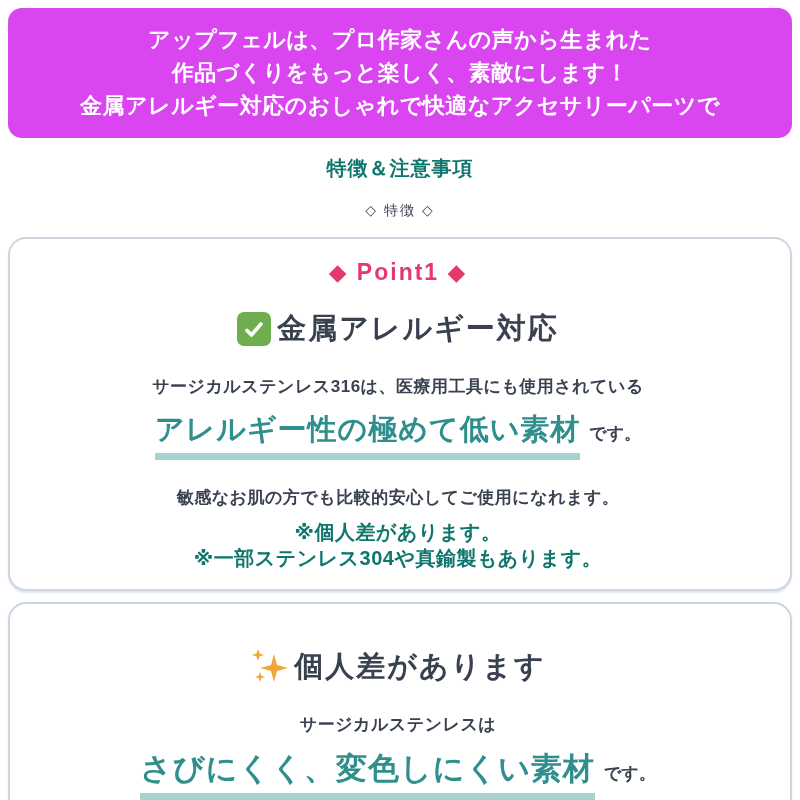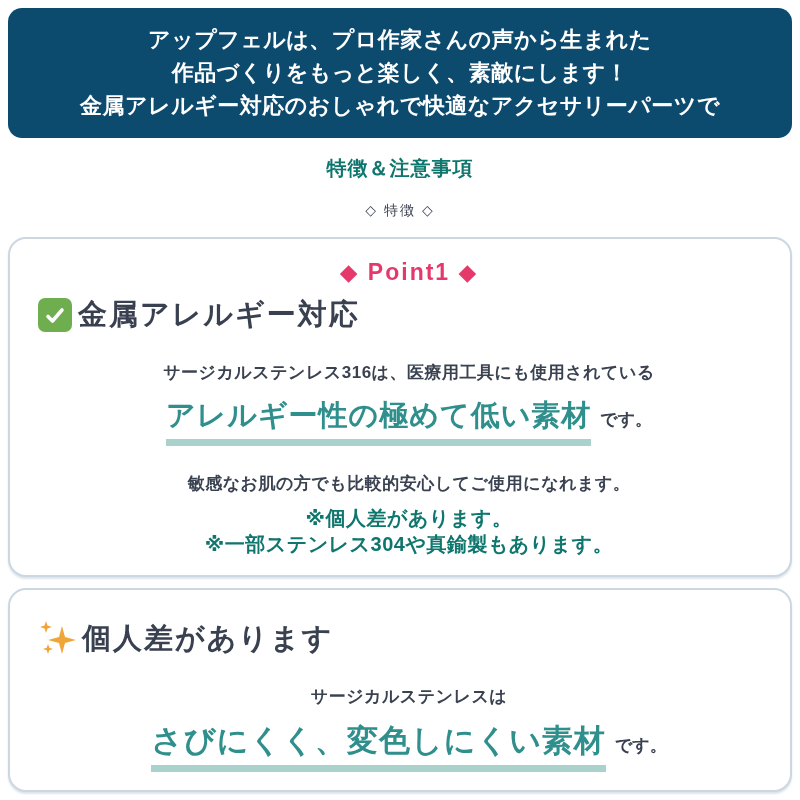--- a/index.html
+++ b/index.html
@@ -7,21 +7,21 @@
     width: 800px; height: 800px;
     background: #ffffff;
     font-family: "Liberation Sans", "DejaVu Sans", sans-serif;
     overflow: hidden;
   }
   .page { width: 800px; height: 800px; position: relative; }
 
   
   .banner {
     margin: 8px 8px 0 8px;
-    background: #0c4a6e;
+    background: #d946ef;
     border-radius: 14px;
     padding: 15px 10px 16px 10px;
     text-align: center;
   }
   .banner-line {
     color: #ffffff;
     font-size: 22px;
     font-weight: 700;
     line-height: 33px;
     letter-spacing: 0.5px;
@@ -46,37 +46,37 @@
   }
 
   
   .card {
     margin: 0 8px;
     background: #ffffff;
     border: 2px solid #ccd7e2;
     border-radius: 18px;
     box-shadow: 0 2px 2px rgba(180,195,210,0.45);
     text-align: center;
-    padding: 20px 10px 18px 28px;
+    padding: 20px 10px 18px 6px;
   }
   .card-1 { margin-top: 17px; }
   .card-2 { margin-top: 11px; }
 
   .point-label {
     color: #e5396b;
     font-size: 23px;
     font-weight: 700;
     letter-spacing: 2px;
   }
 
   .card-heading-row {
-    margin-top: 9px;
+    margin-top: 23px;
     display: flex;
     align-items: center;
-    justify-content: flex-start;
+    justify-content: center;
     gap: 6px;
   }
   .card-heading {
     color: #39404f;
     font-size: 29px;
     font-weight: 700;
     letter-spacing: 2px;
   }
   .check-icon {
     width: 34px; height: 34px;

